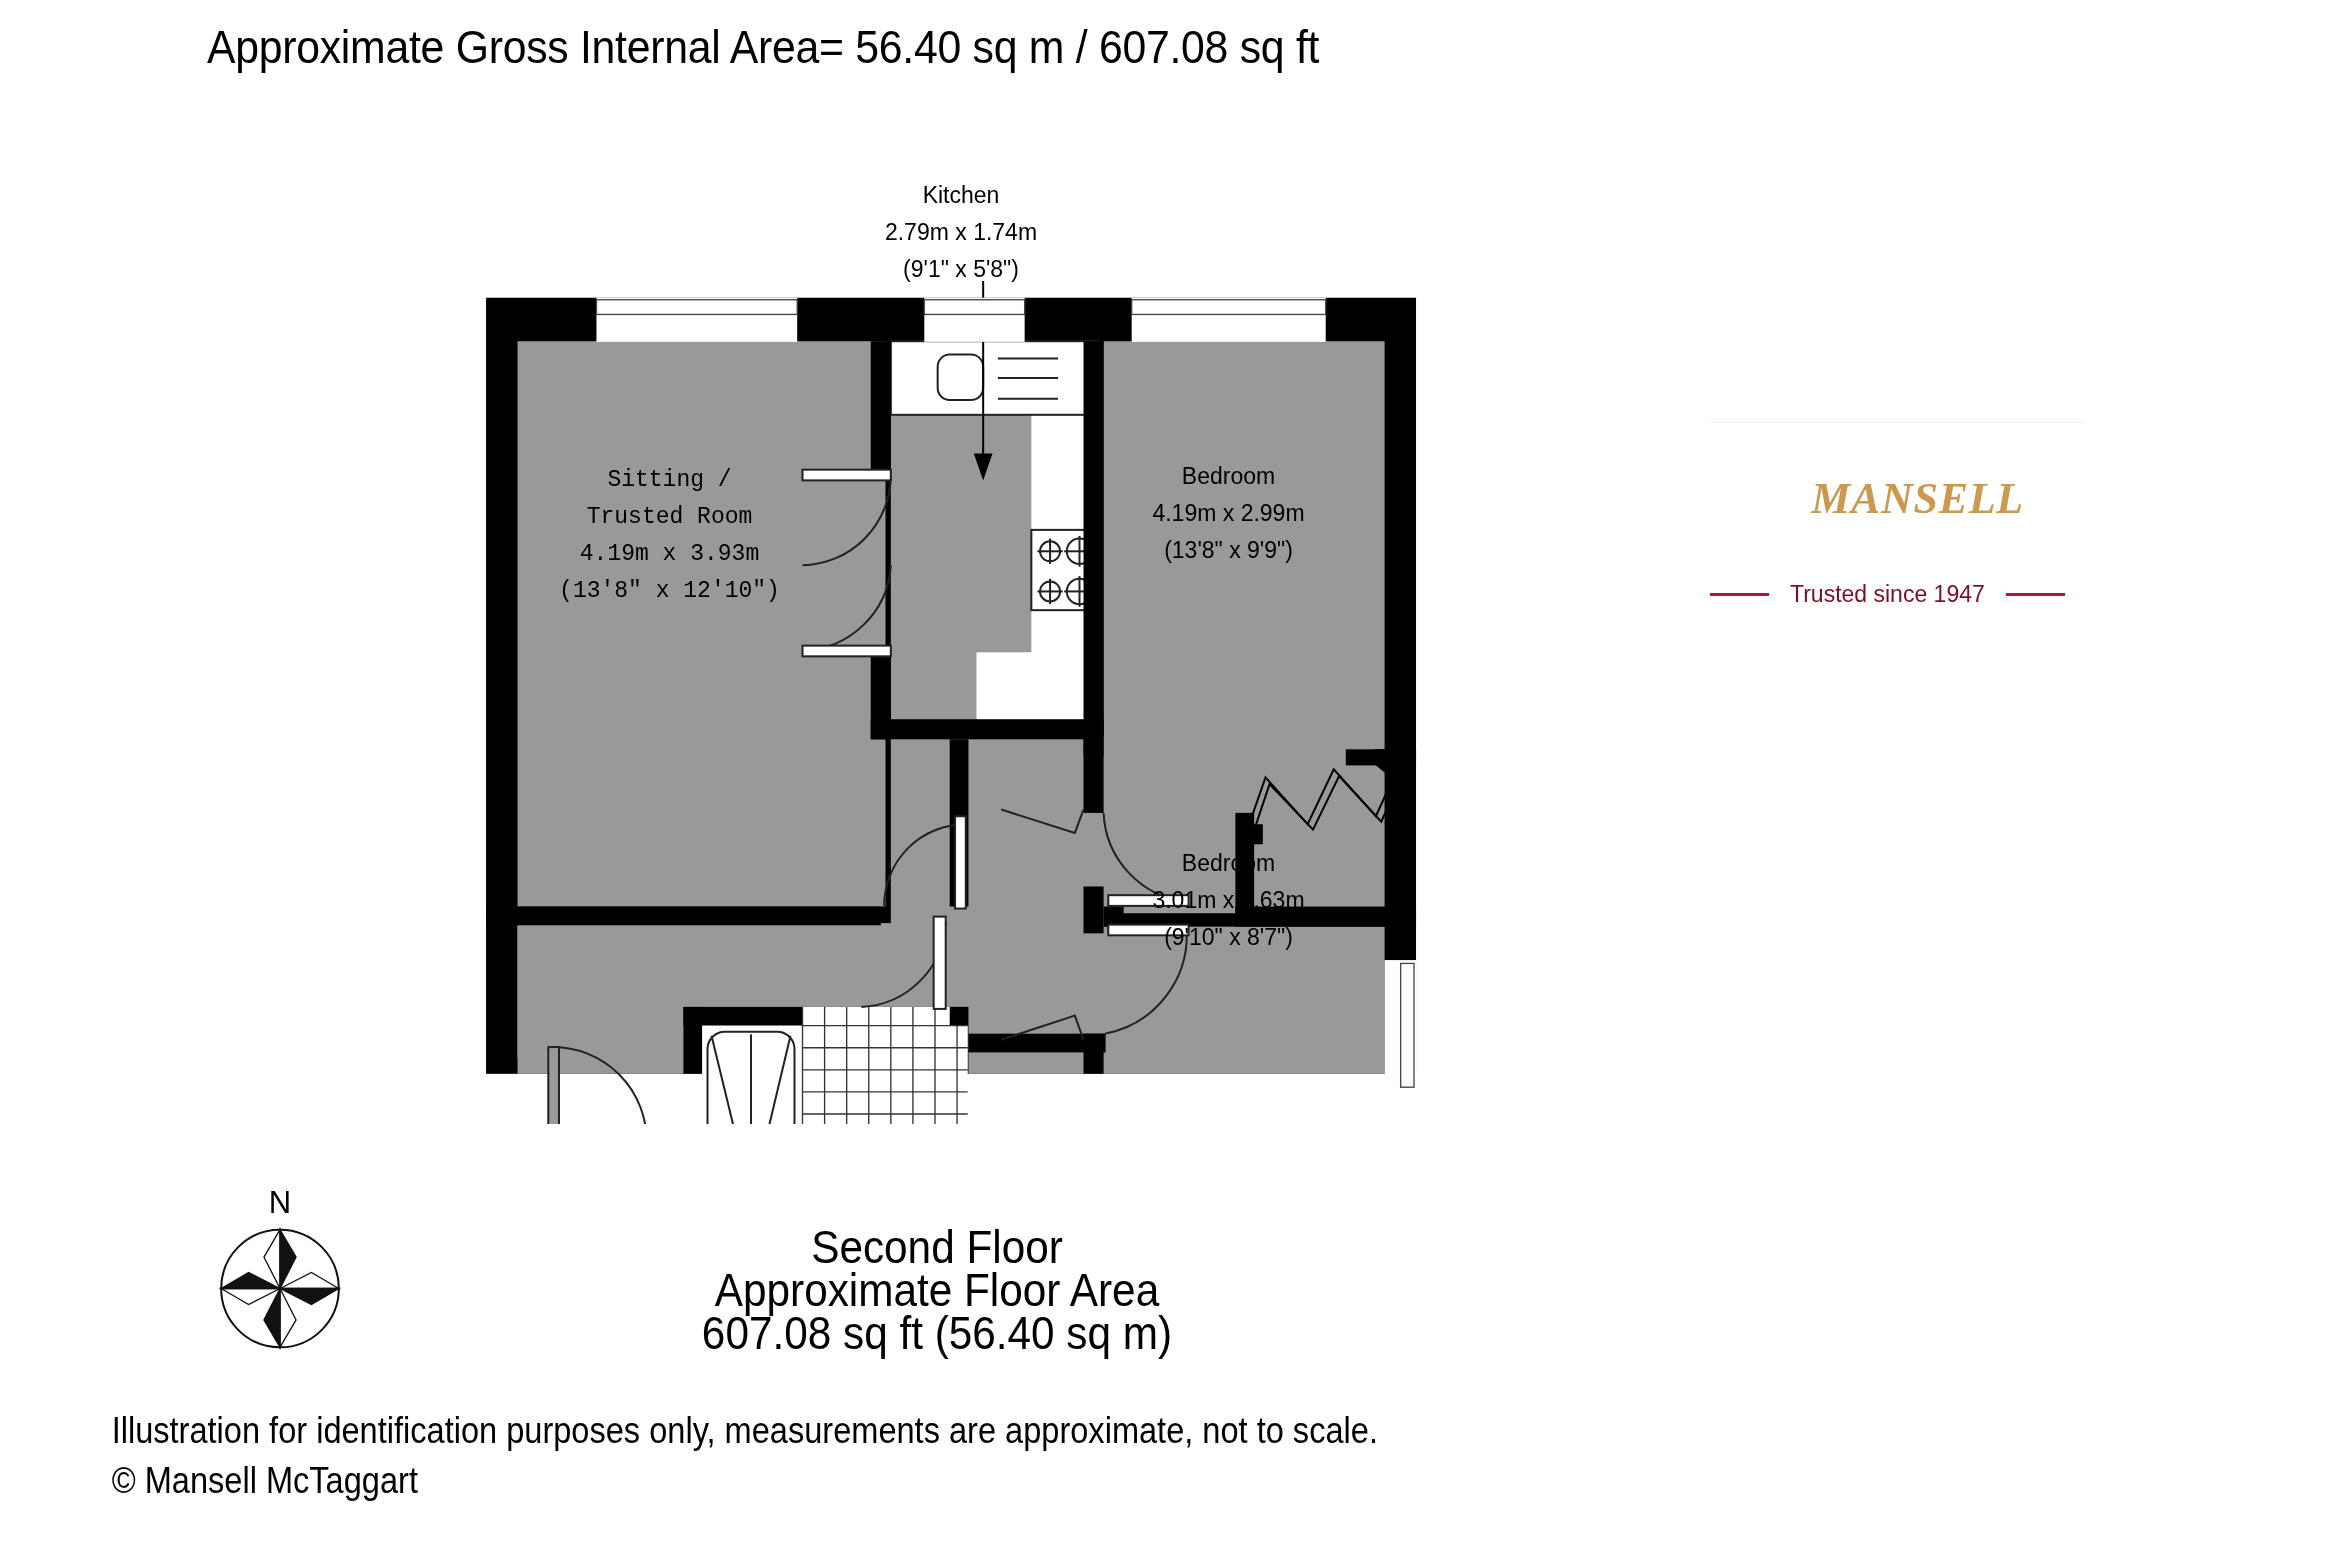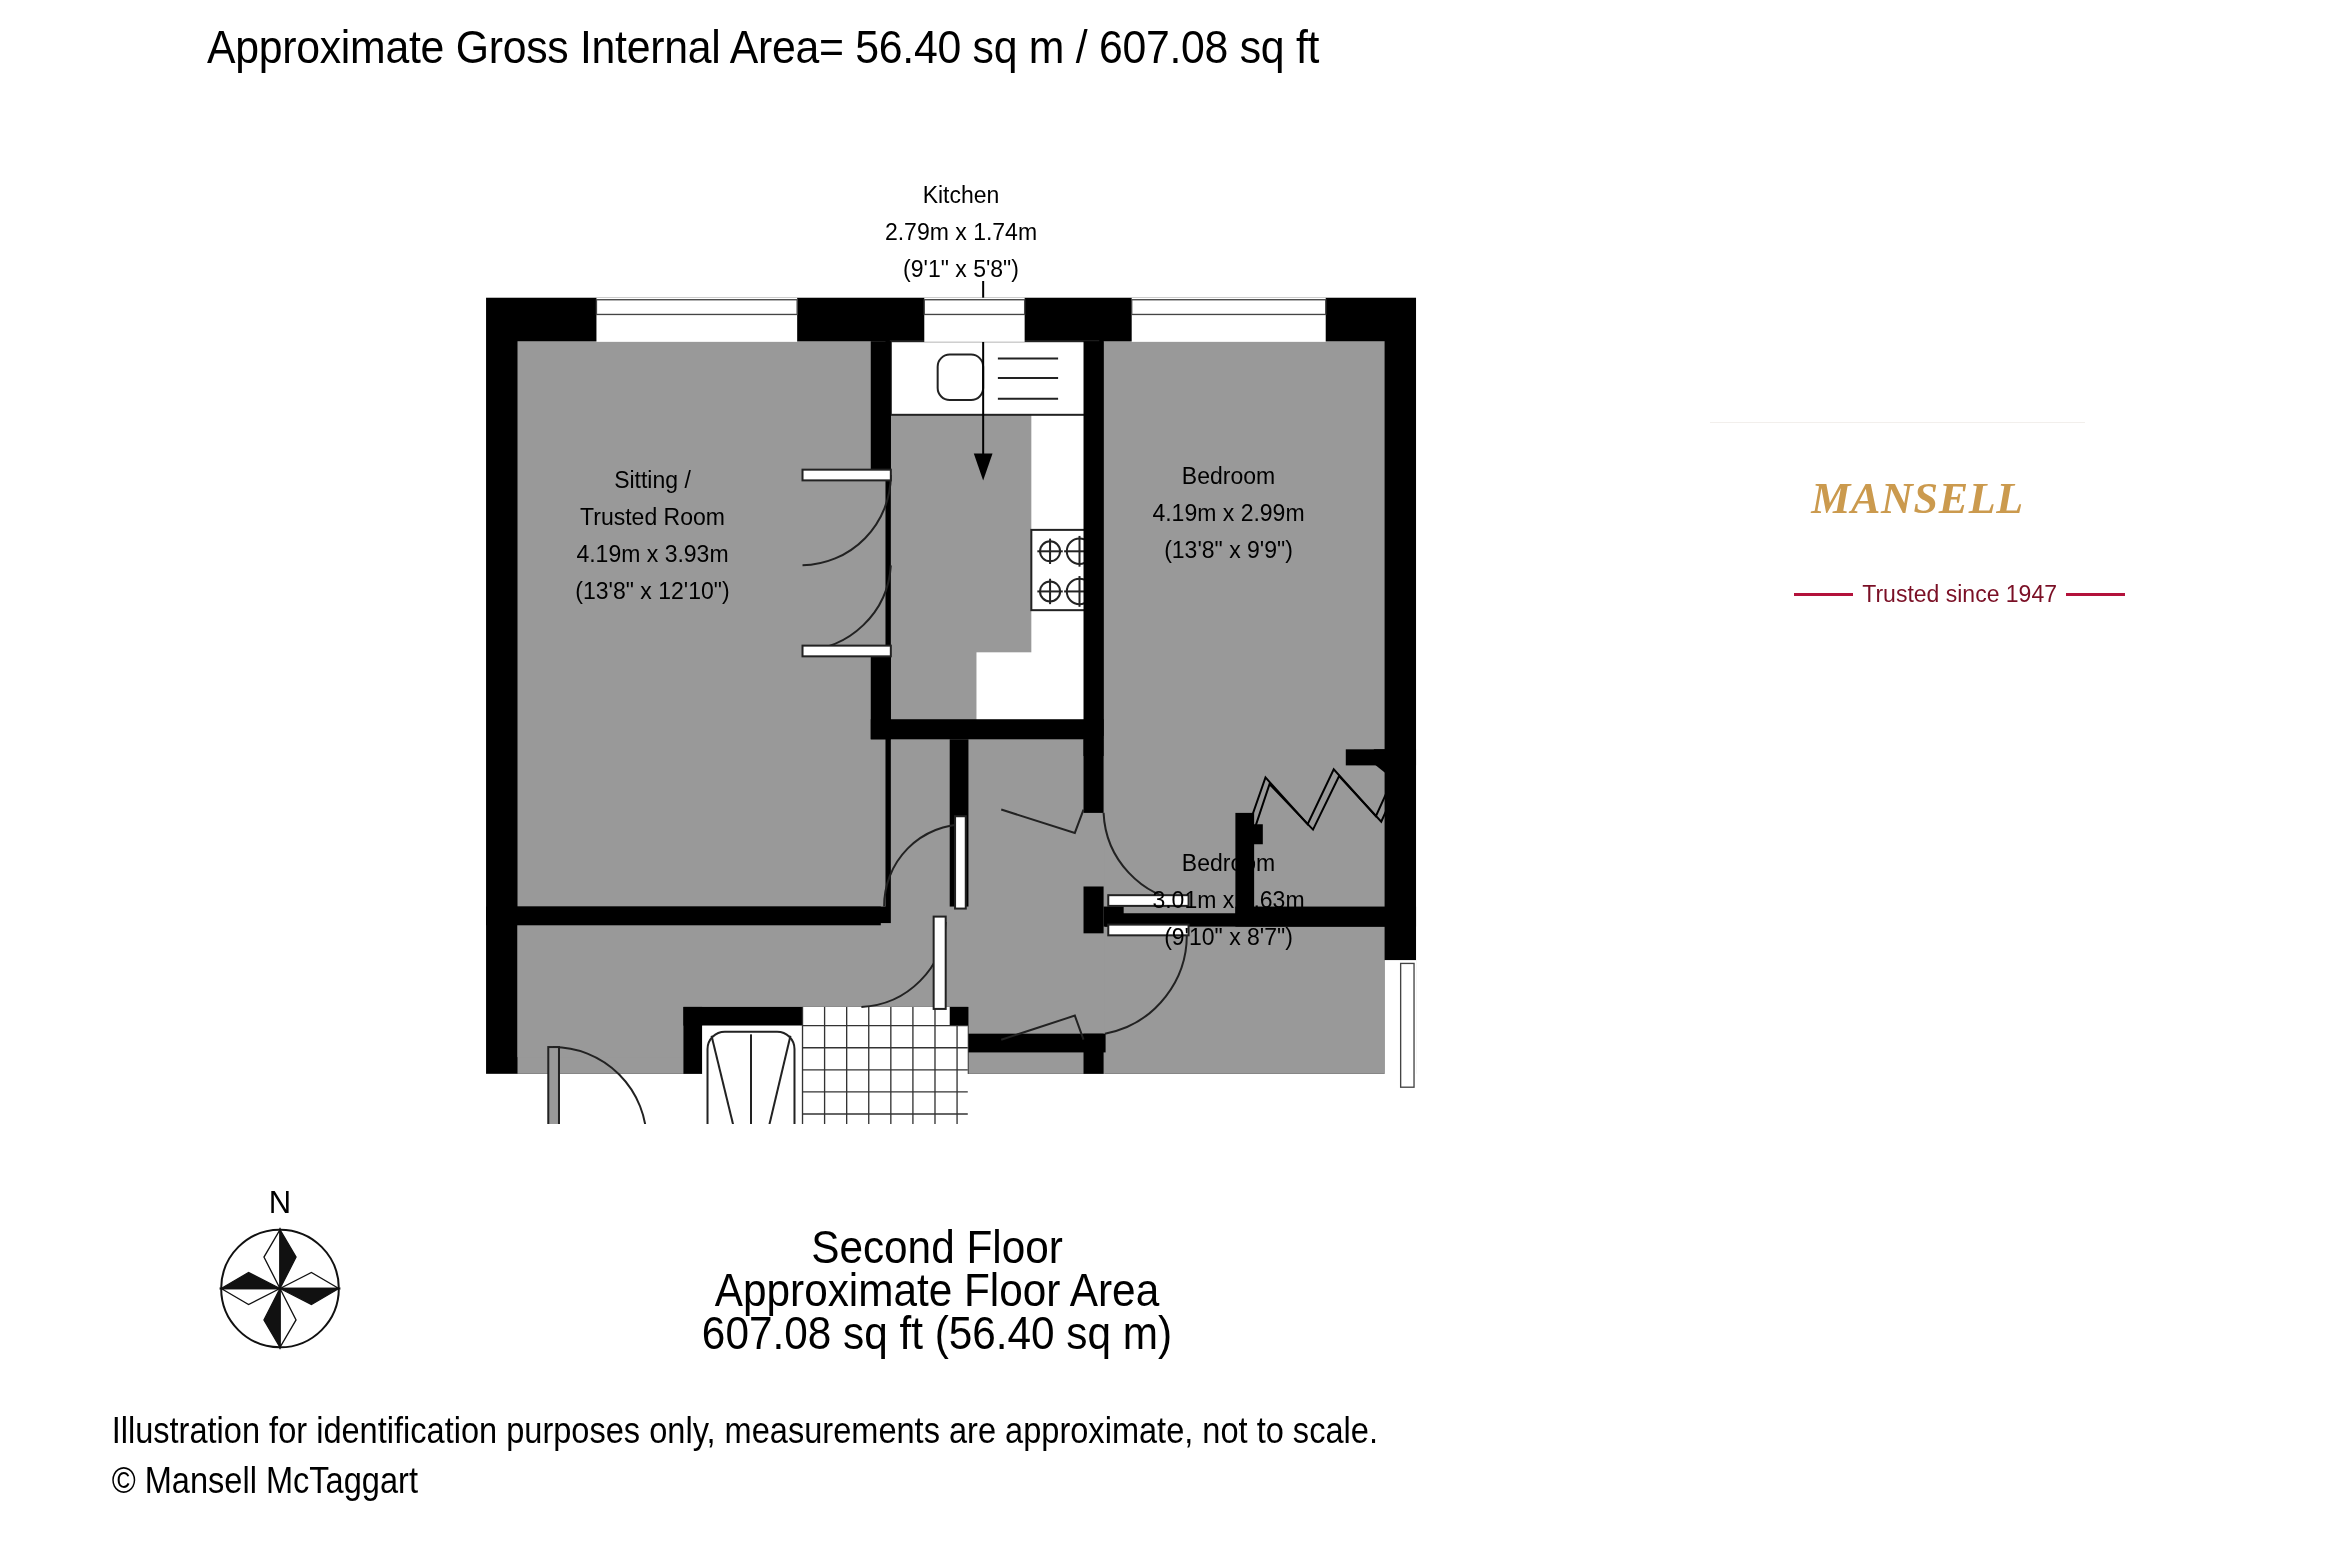--- a/index.html
+++ b/index.html
@@ -34,21 +34,21 @@
   .logo .l1,.logo .l2{
     font-family:"Liberation Serif","DejaVu Serif",serif;
     font-style:italic;font-weight:700;
     color:#cb9a4e;text-align:center;white-space:nowrap;
     position:absolute;width:100%;
   }
   .logo .l1{top:71px;font-size:44px;letter-spacing:0.7px;}
   .logo .l2{top:111px;font-size:51px;letter-spacing:0.3px;}
   .logo .tagwrap{
     position:absolute;top:179px;width:100%;
-    display:flex;align-items:center;justify-content:flex-end;gap:9px;
+    display:flex;align-items:center;justify-content:flex-start;gap:21px;
   }
   .logo .rule{height:2.7px;width:59px;background:#b3123b;display:block;}
   .logo .tagline{
     color:#7a0f25;font-size:23px;white-space:nowrap;
     font-family:"Liberation Sans","DejaVu Sans",sans-serif;
   }
 
   
   .compass{position:absolute;left:213px;top:1185px;width:134px;height:167px;}
   .compass .nlab{
@@ -256,21 +256,21 @@
       <rect x="118" y="1145" width="16" height="140" fill="#999999" stroke="#222" stroke-width="3"></rect>
     </g>
   </svg>
 
   <div class="roomlabel" style="left:827px;top:177px;width:268px;">
     <span class="ln">Kitchen</span>
     <span class="ln">2.79m x 1.74m</span>
     <span class="ln">(9'1" x 5'8")</span>
   </div>
 
-  <div class="roomlabel" style="left:512px;top:462px;width:281px;">
+  <div class="roomlabel" style="left:529px;top:462px;width:281px;font-family:Liberation Mono, monospace;">
     <span class="ln">Sitting /</span>
     <span class="ln">Trusted Room</span>
     <span class="ln">4.19m x 3.93m</span>
     <span class="ln">(13'8" x 12'10")</span>
   </div>
 
   <div class="roomlabel" style="left:1088px;top:458px;width:281px;">
     <span class="ln">Bedroom</span>
     <span class="ln">4.19m x 2.99m</span>
     <span class="ln">(13'8" x 9'9")</span>

